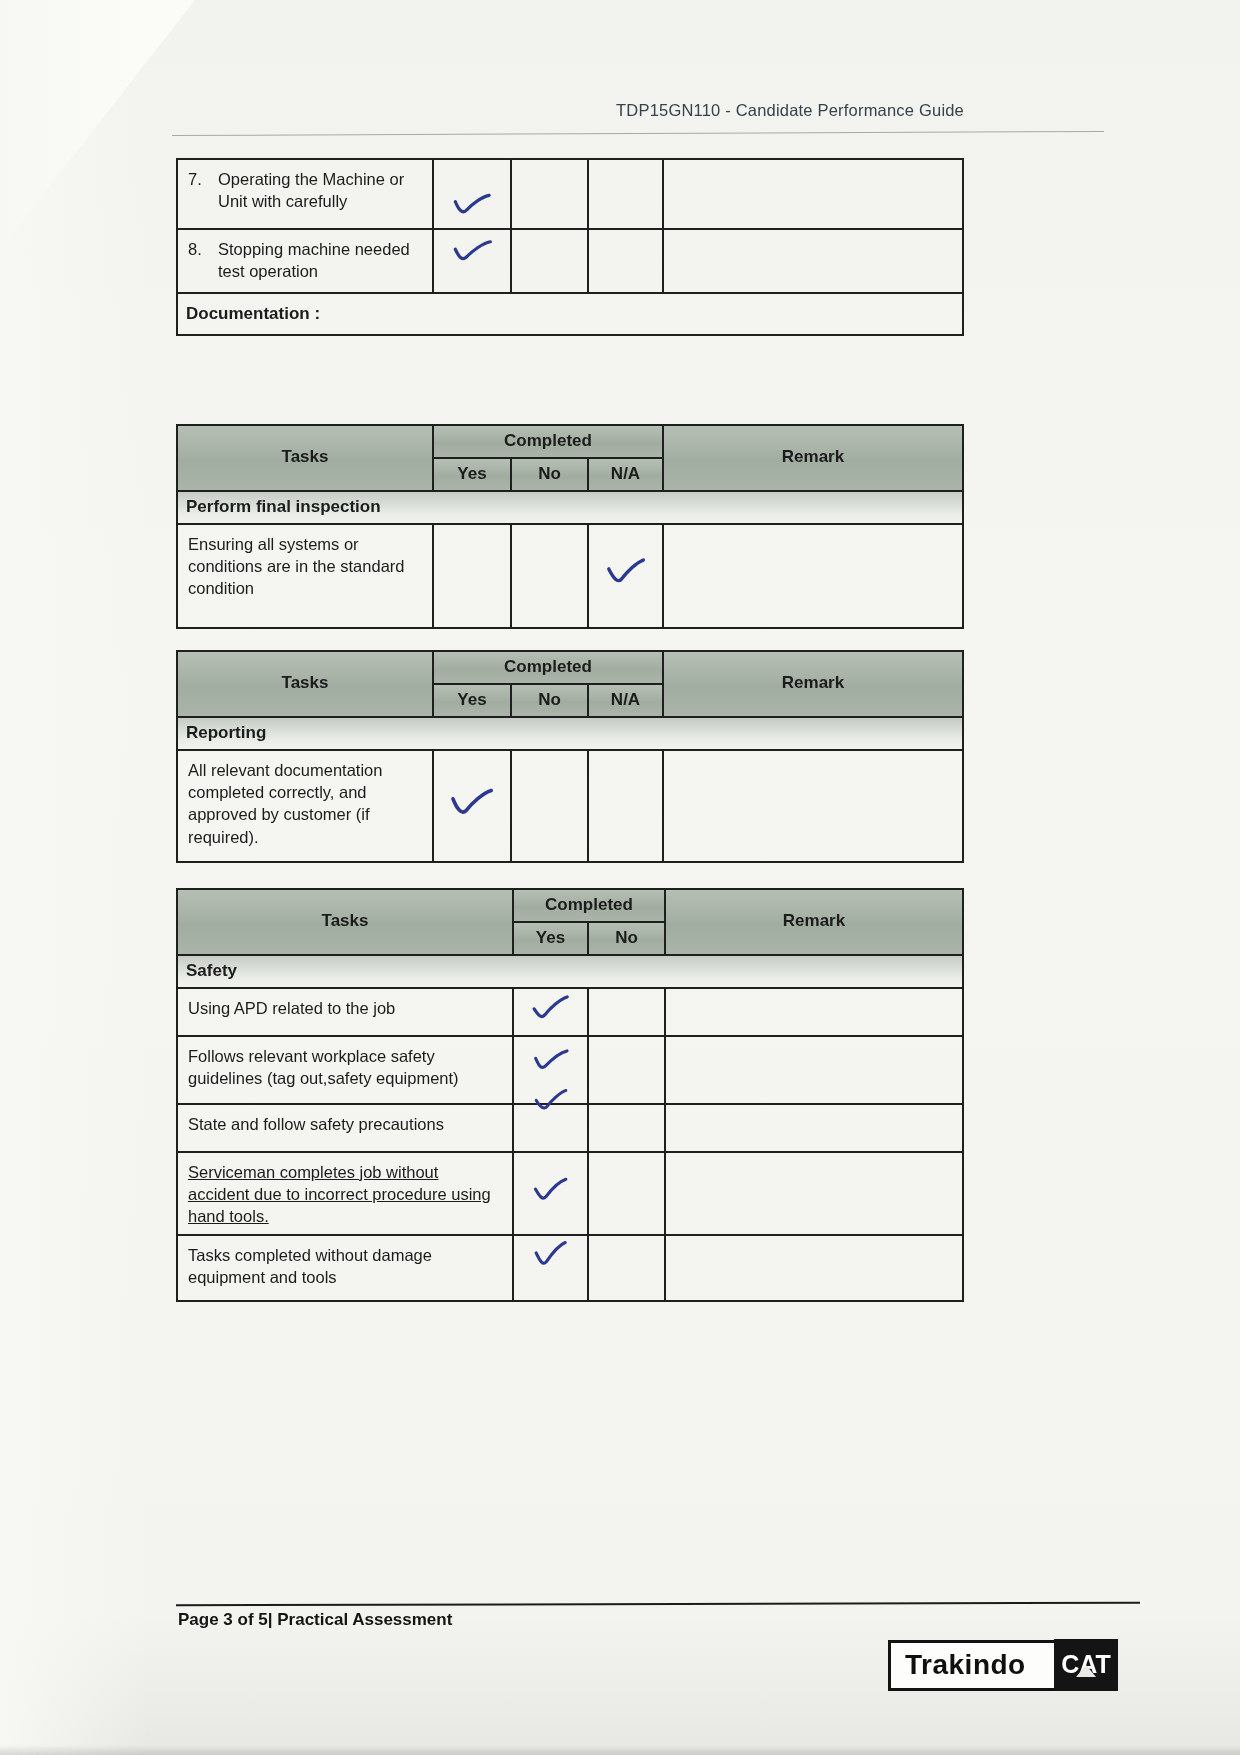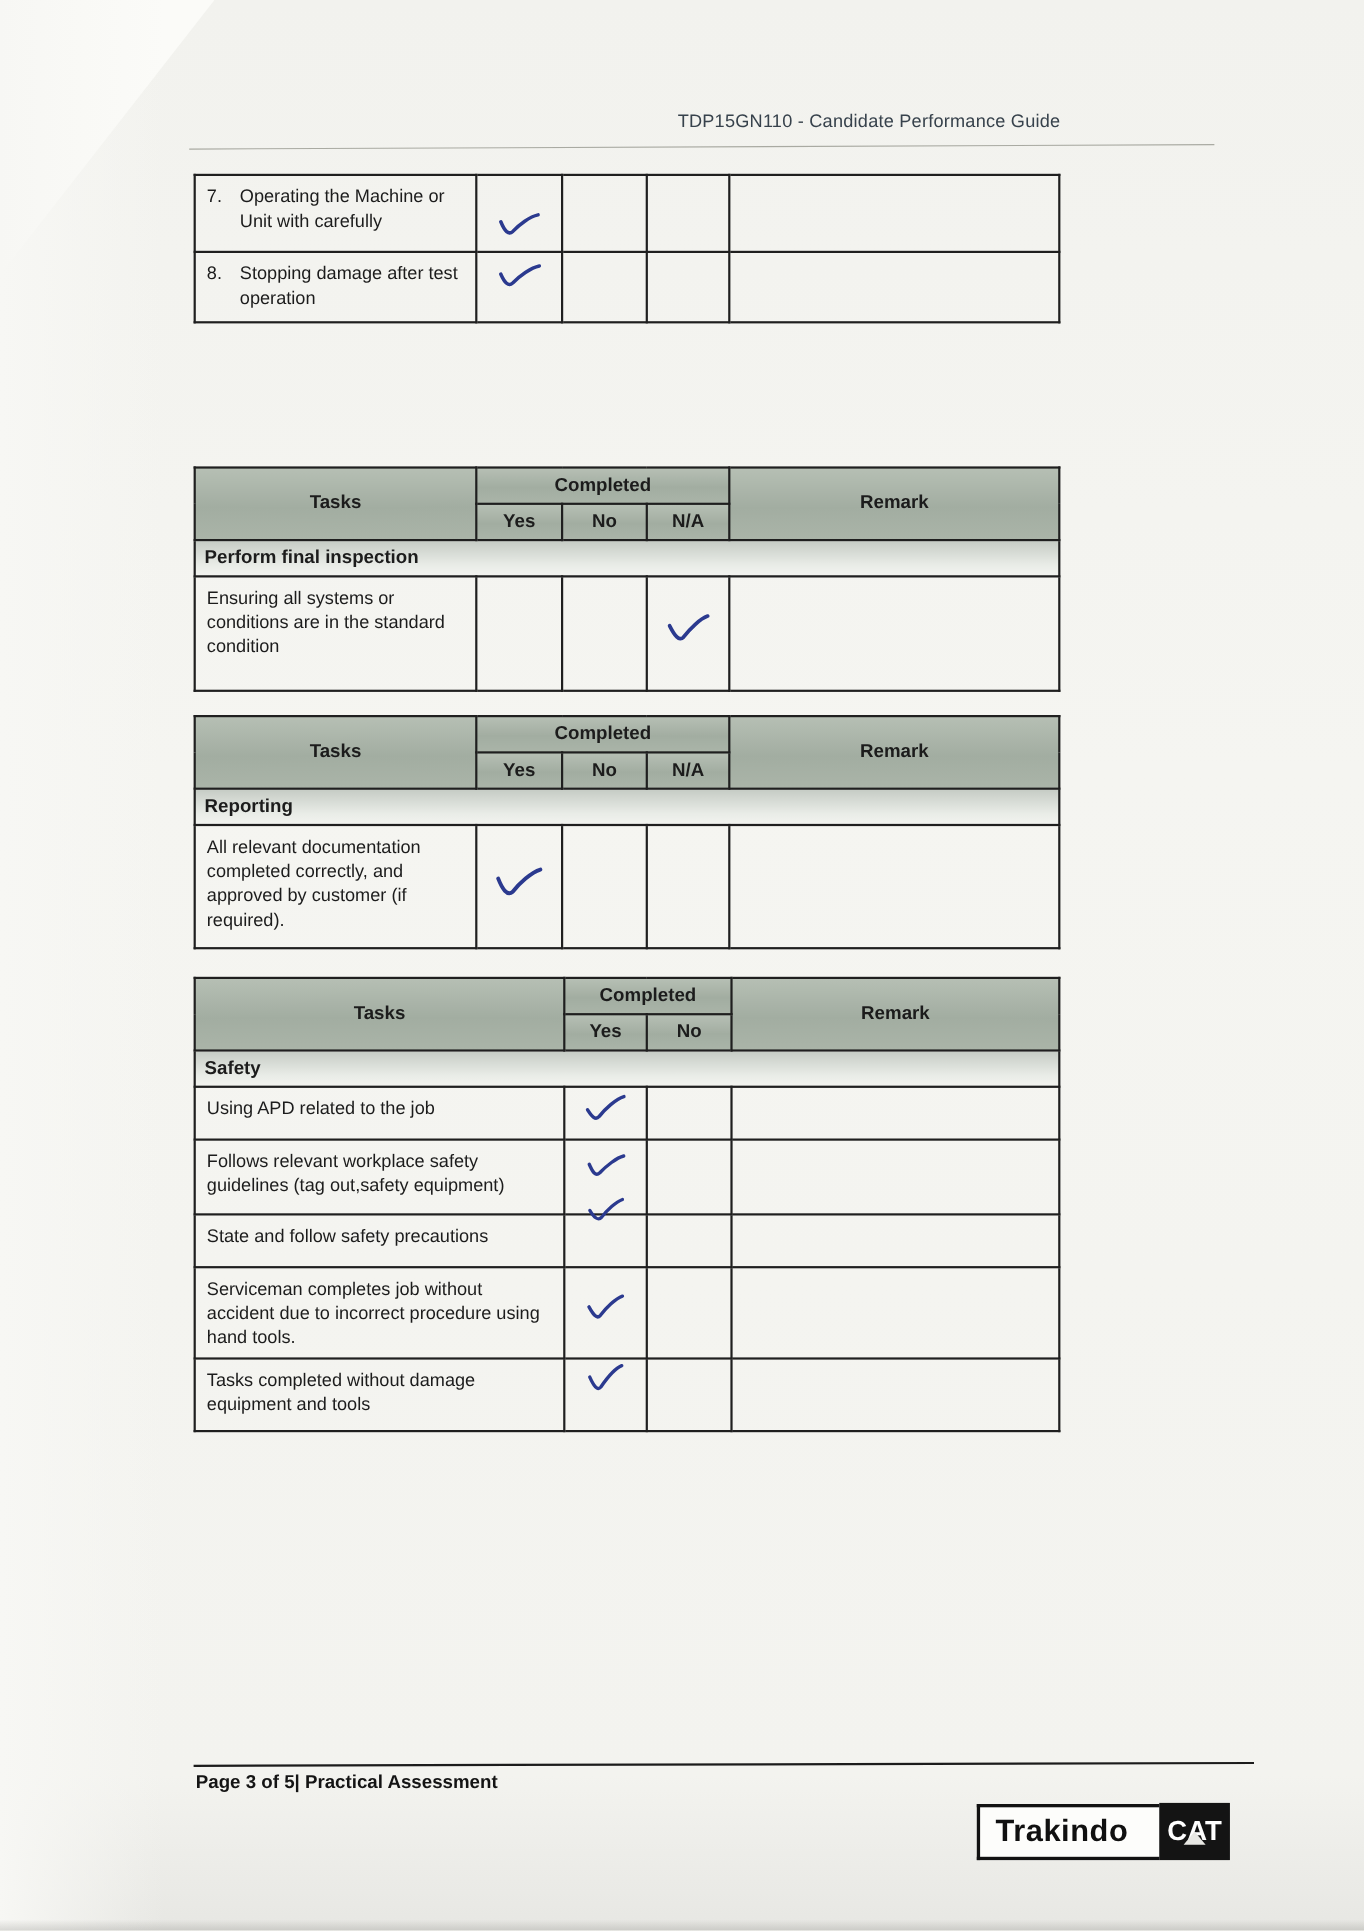--- a/index.html
+++ b/index.html
@@ -125,31 +125,34 @@
             </svg>
       </td>
       <td></td>
       <td></td>
       <td></td>
     </tr>
     <tr style="height:64px;">
       <td class="taskcell">
         <div class="task-indent">
           <span class="tasknum">8.</span>
-          <span class="txt">Stopping damage after test operation</span>
+          <span class="txt">Stopping machine needed test operation</span>
         </div>
       </td>
       <td class="chkcell">
         <svg class="chk c-up" width="44" height="28" viewBox="0 0 44 30">
               <path d="M4 13 C8 21 12 25 16 21 C22 14 33 5 41 3"></path>
             </svg>
       </td>
       <td></td>
       <td></td>
       <td></td>
+    </tr>
+    <tr style="height:42px;">
+      <td class="section-white" colspan="5">Documentation :</td>
     </tr>
   </tbody>
     </table>
 
   <table class="t2">
     <colgroup>
         <col style="width:256px">
         <col style="width:78px">
         <col style="width:77px">
         <col style="width:75px">
@@ -266,21 +269,21 @@
     <tr style="height:48px;">
       <td class="taskcell"><span>State and follow safety precautions</span></td>
       <td class="chkcell">
         <svg class="chk c-edge" width="40" height="26" viewBox="0 0 44 30">
               <path d="M5 13 C9 21 13 25 17 21 C23 14 33 6 40 4"></path>
             </svg>
       </td>
       <td></td>
       <td></td>
     </tr>
-    <tr style="height:64px;">
+    <tr style="height:64px;text-decoration:underline;">
       <td class="taskcell"><span>Serviceman completes job without accident due to incorrect procedure using hand tools.</span></td>
       <td class="chkcell">
         <svg class="chk c-mid" width="40" height="28" viewBox="0 0 44 30">
               <path d="M5 12 C9 20 12 25 16 21 C22 14 32 5 39 3"></path>
             </svg>
       </td>
       <td></td>
       <td></td>
     </tr>
     <tr style="height:66px;">

